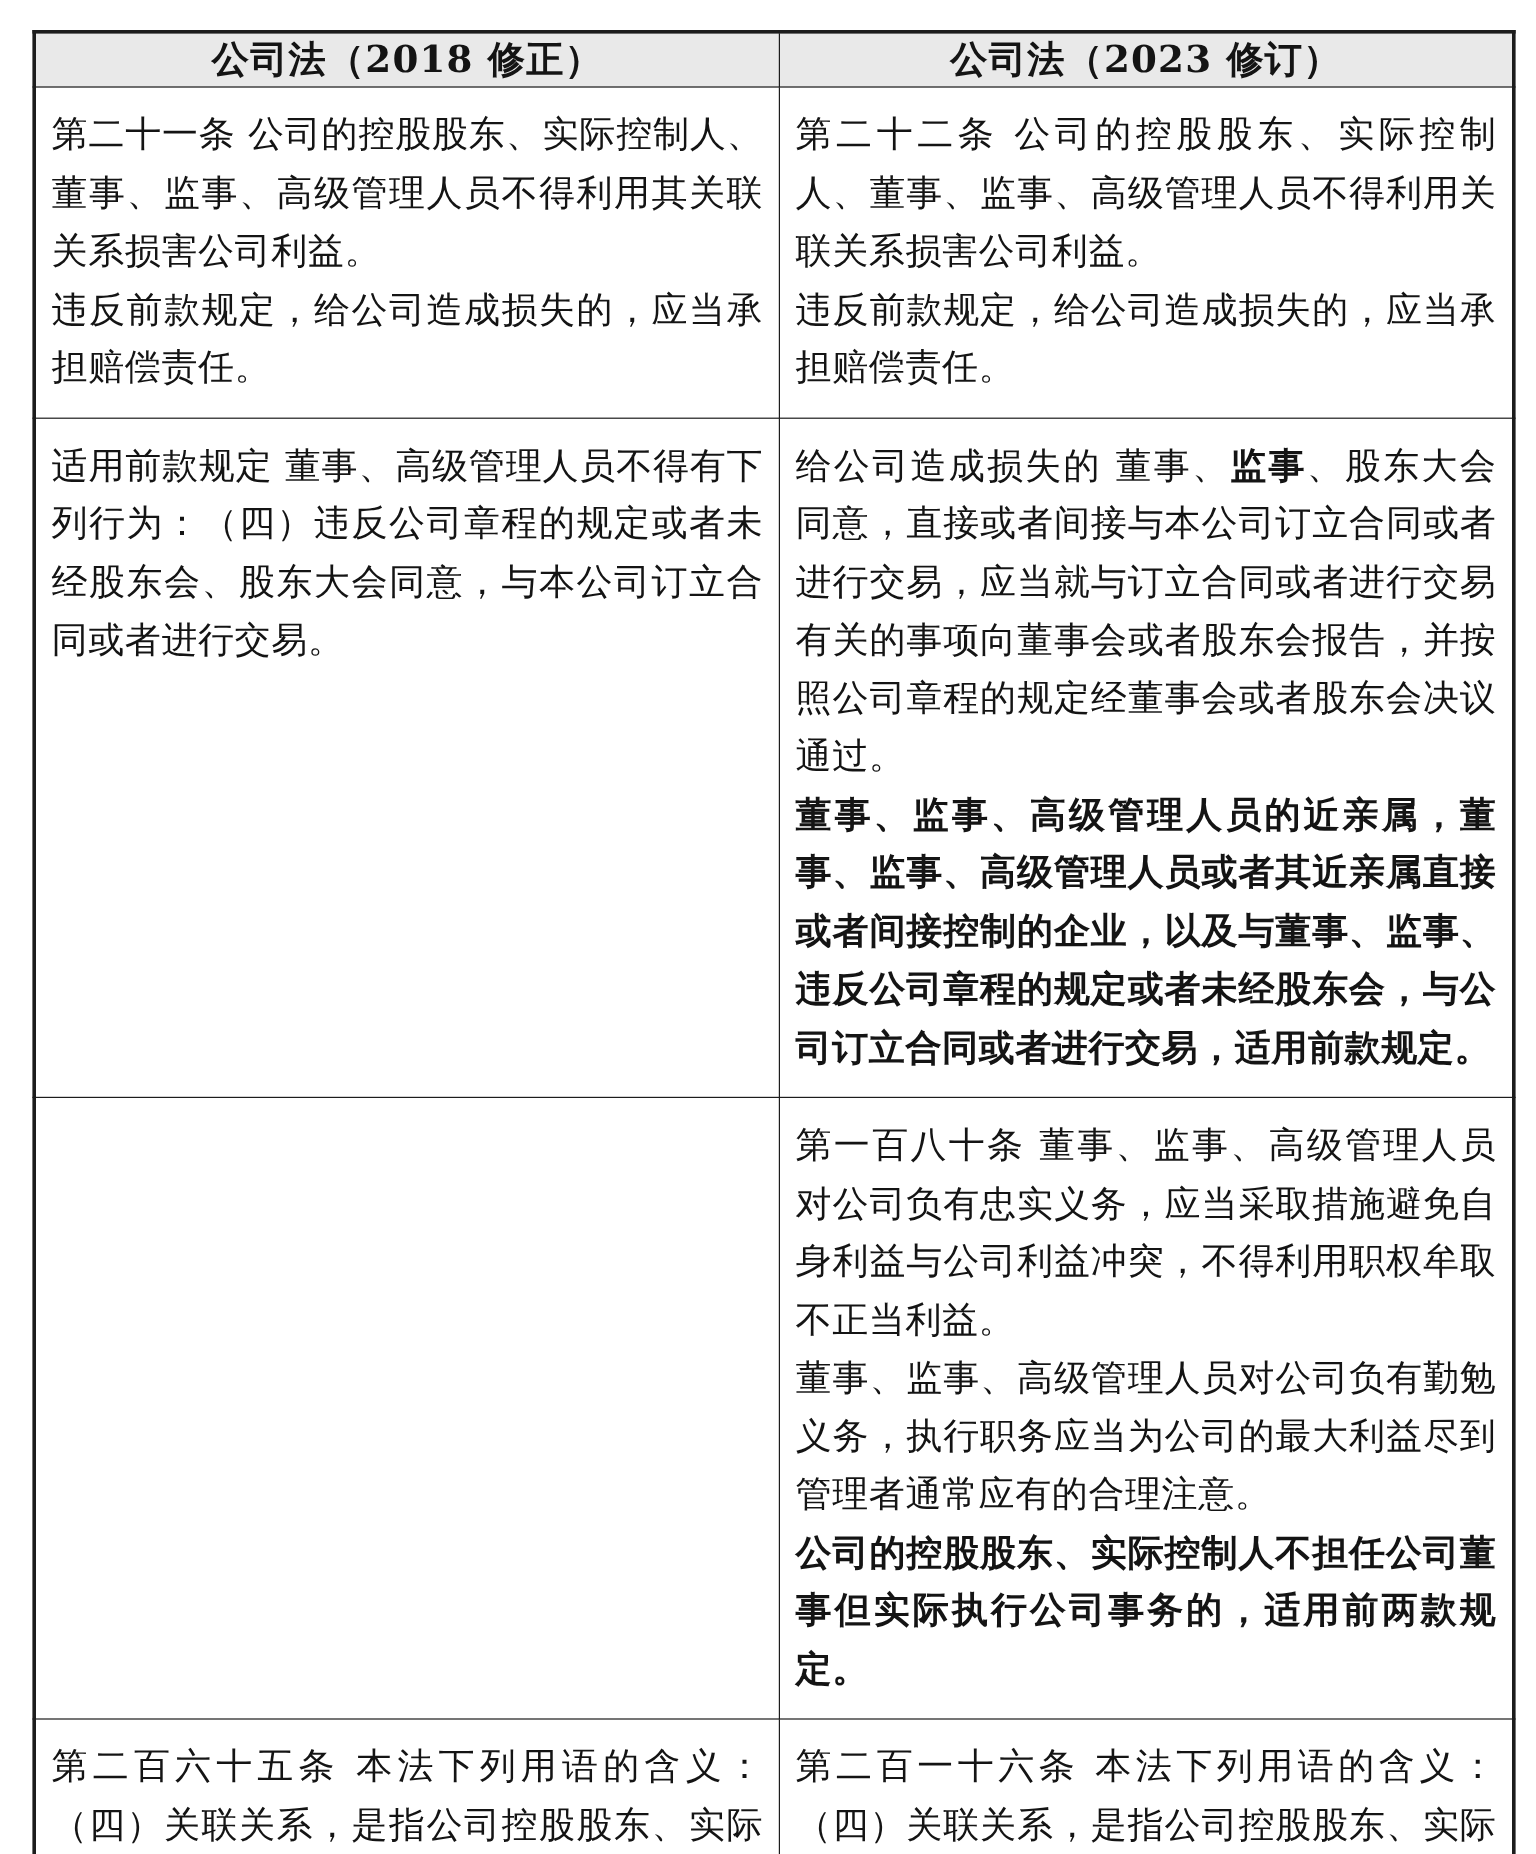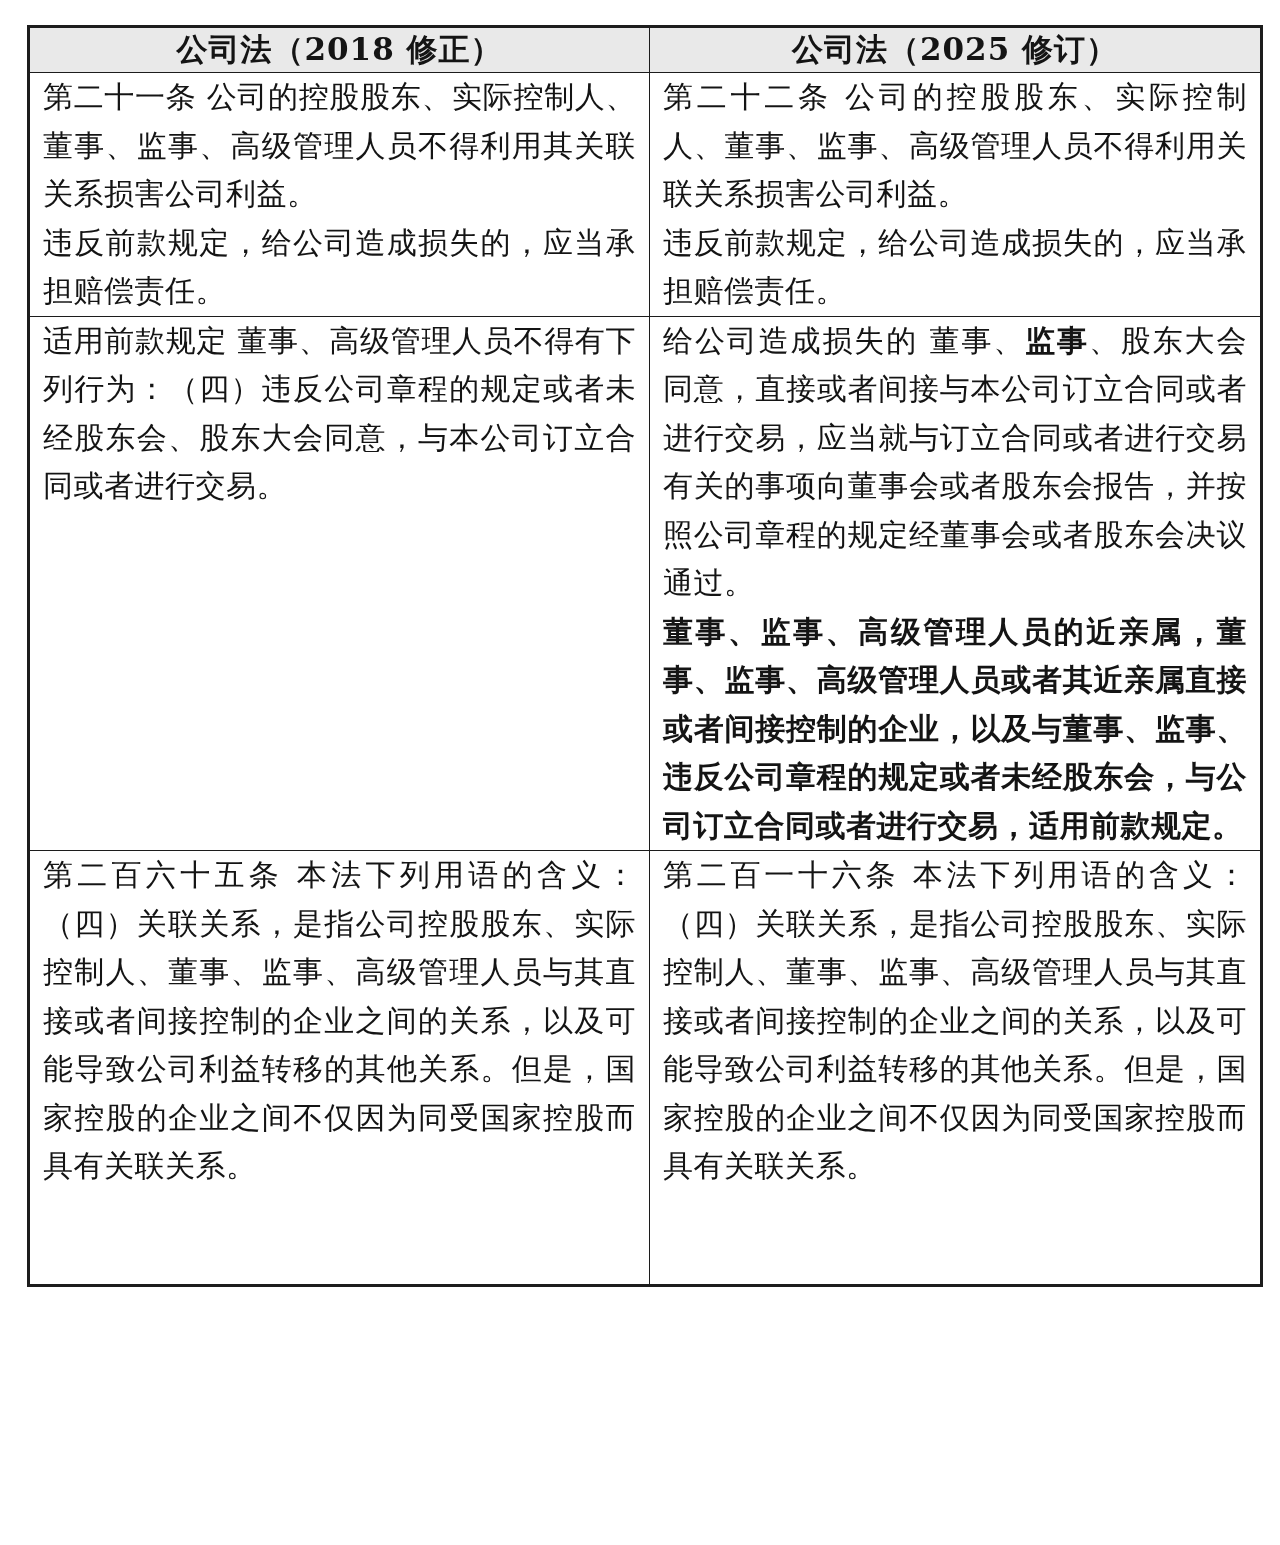--- a/index.html
+++ b/index.html
@@ -34,21 +34,21 @@
     font-size:31px;
     font-weight:bold;
     height:46px;
     text-align:center;
     vertical-align:middle;
     letter-spacing:1px;
   }
   td{
     border:1.5px solid var(--border-color);
     vertical-align:top;
-    padding:0 13px;
+    padding:16px 13px;
     font-size:30px;
     line-height:48.5px;
     overflow:hidden;
   }
   tbody tr:nth-child(1){height:242px;}
   tbody tr:nth-child(2){height:487px;}
   tbody tr:nth-child(3){height:435px;}
   tbody tr:nth-child(4){height:291px;}
   .para{
     text-align:justify;
@@ -62,21 +62,21 @@
 
 <div class="page">
   <table class="cmp">
     <colgroup>
       <col class="c-left">
       <col class="c-right">
     </colgroup>
     <thead>
       <tr>
         <th>公司法（2018 修正）</th>
-        <th>公司法（2025 修订）</th>
+        <th>公司法（2023 修订）</th>
       </tr>
     </thead>
     <tbody>
         <tr>
           <td>
             <div class="para"><span>第二十一条 公司的控股股东、实际控制人、董事、监事、高级管理人员不得利用其关联关系损害公司利益。</span></div>
             <div class="para"><span>违反前款规定，给公司造成损失的，应当承担赔偿责任。</span></div>
           </td>
           <td>
             <div class="para"><span>第二十二条 公司的控股股东、实际控制人、董事、监事、高级管理人员不得利用关联关系损害公司利益。</span></div>
@@ -86,20 +86,28 @@
         <tr>
           <td>
             <div class="para"><span>适用前款规定  董事、高级管理人员不得有下列行为：（四）违反公司章程的规定或者未经股东会、股东大会同意，与本公司订立合同或者进行交易。</span></div>
           </td>
           <td>
             <div class="para"><span>给公司造成损失的 董事、</span><span class="b">监事</span><span>、股东大会同意，直接或者间接与本公司订立合同或者进行交易，应当就与订立合同或者进行交易有关的事项向董事会或者股东会报告，并按照公司章程的规定经董事会或者股东会决议通过。</span></div>
             <div class="para"><span class="b">董事、监事、高级管理人员的近亲属，董事、监事、高级管理人员或者其近亲属直接或者间接控制的企业，以及与董事、监事、违反公司章程的规定或者未经股东会，与公司订立合同或者进行交易，适用前款规定。</span></div>
           </td>
         </tr>
         <tr>
+          <td></td>
+          <td>
+            <div class="para"><span>第一百八十条 董事、监事、高级管理人员对公司负有忠实义务，应当采取措施避免自身利益与公司利益冲突，不得利用职权牟取不正当利益。</span></div>
+            <div class="para"><span>董事、监事、高级管理人员对公司负有勤勉义务，执行职务应当为公司的最大利益尽到管理者通常应有的合理注意。</span></div>
+            <div class="para"><span class="b">公司的控股股东、实际控制人不担任公司董事但实际执行公司事务的，适用前两款规定。</span></div>
+          </td>
+        </tr>
+        <tr>
           <td>
             <div class="para"><span>第二百六十五条 本法下列用语的含义：（四）关联关系，是指公司控股股东、实际控制人、董事、监事、高级管理人员与其直接或者间接控制的企业之间的关系，以及可能导致公司利益转移的其他关系。但是，国家控股的企业之间不仅因为同受国家控股而具有关联关系。</span></div>
           </td>
           <td>
             <div class="para"><span>第二百一十六条 本法下列用语的含义：（四）关联关系，是指公司控股股东、实际控制人、董事、监事、高级管理人员与其直接或者间接控制的企业之间的关系，以及可能导致公司利益转移的其他关系。但是，国家控股的企业之间不仅因为同受国家控股而具有关联关系。</span></div>
           </td>
         </tr>
       </tbody>
   </table>
 </div>

